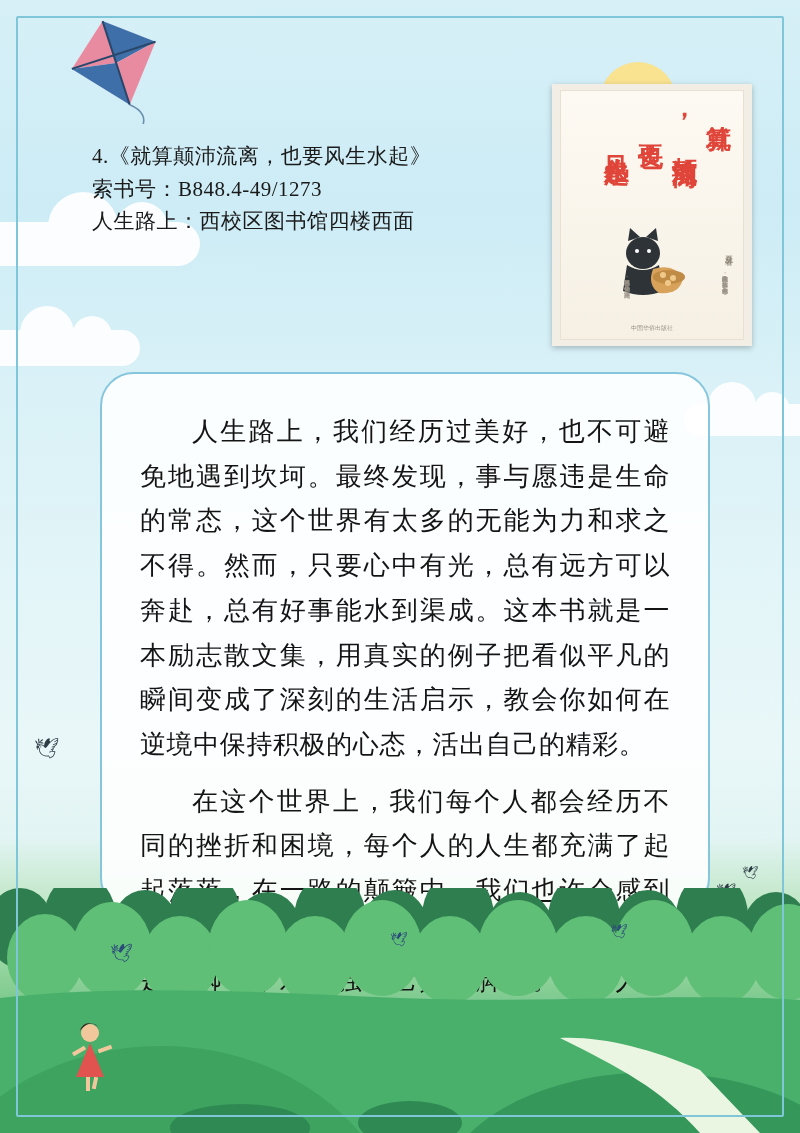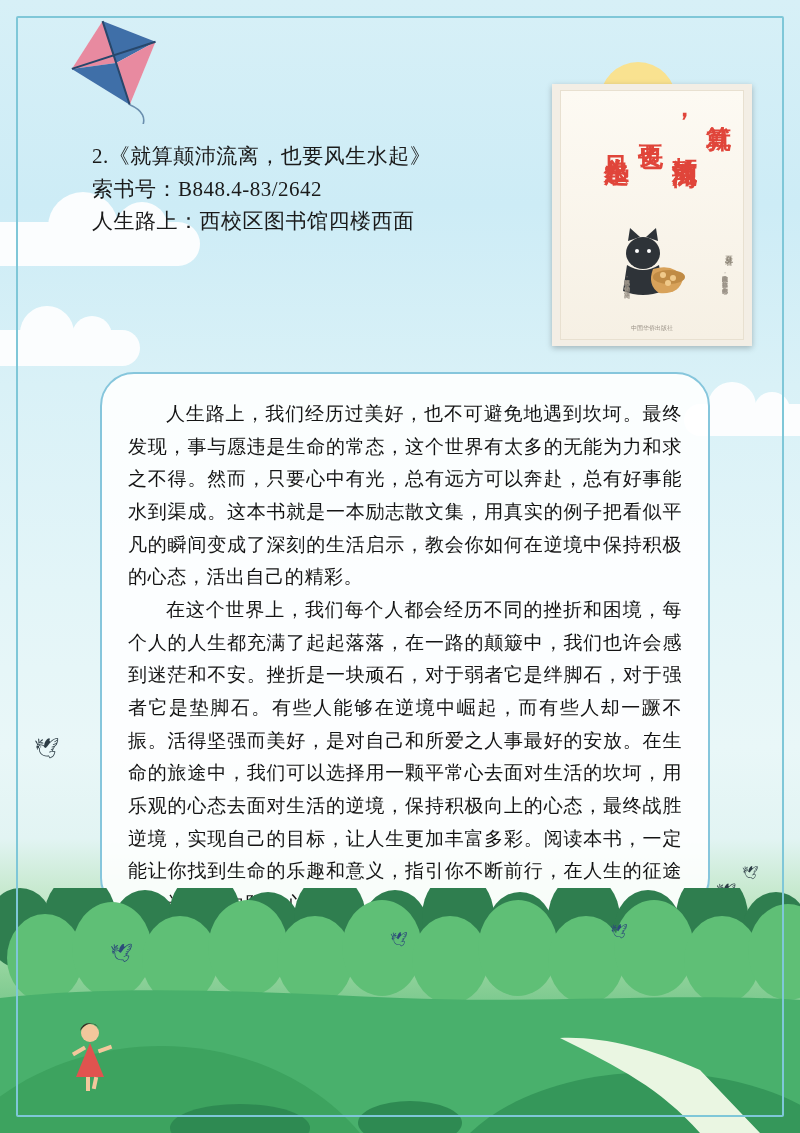--- a/index.html
+++ b/index.html
@@ -202,23 +202,23 @@
     top: 372px;
     width: 610px;
     height: 540px;
     background: rgba(255,255,255,.88);
     border: 2px solid #86c6dc;
     border-radius: 34px;
     box-sizing: border-box;
     padding: 24px 26px 18px 26px;
   }
   .bubble p {
-    margin: 0;
+    margin: 12px;
     font-family: "Liberation Serif", serif;
-    font-size: 19px;
+    font-size: 26px;
     line-height: 1.72;
     color: #141414;
     text-indent: 2em;
     text-align: justify;
     letter-spacing: .6px;
   }
 
   
   .treeline {
     position: absolute;
@@ -286,22 +286,22 @@
         <circle cx="55" cy="58" r="3" fill="#f0c98a"></circle>
       </svg>
 
       <div class="cover-sub">愿你历尽千帆，归来仍是少年，活得漂亮。</div>
       <div class="cover-sub2">人生没有白走的路，每一步都算数，愿你心中有光。</div>
       <div class="publisher">中国华侨出版社</div>
     </div>
   </div>
 
   <div class="book-info">
-    <div>2.《就算颠沛流离，也要风生水起》</div>
-    <div>索书号：B848.4-83/2642</div>
+    <div>4.《就算颠沛流离，也要风生水起》</div>
+    <div>索书号：B848.4-49/1273</div>
     <div>人生路上：西校区图书馆四楼西面</div>
   </div>
 
   <div class="bubble">
     <p>人生路上，我们经历过美好，也不可避免地遇到坎坷。最终发现，事与愿违是生命的常态，这个世界有太多的无能为力和求之不得。然而，只要心中有光，总有远方可以奔赴，总有好事能水到渠成。这本书就是一本励志散文集，用真实的例子把看似平凡的瞬间变成了深刻的生活启示，教会你如何在逆境中保持积极的心态，活出自己的精彩。</p>
     <p>在这个世界上，我们每个人都会经历不同的挫折和困境，每个人的人生都充满了起起落落，在一路的颠簸中，我们也许会感到迷茫和不安。挫折是一块顽石，对于弱者它是绊脚石，对于强者它是垫脚石。有些人能够在逆境中崛起，而有些人却一蹶不振。活得坚强而美好，是对自己和所爱之人事最好的安放。在生命的旅途中，我们可以选择用一颗平常心去面对生活的坎坷，用乐观的心态去面对生活的逆境，保持积极向上的心态，最终战胜逆境，实现自己的目标，让人生更加丰富多彩。阅读本书，一定能让你找到生命的乐趣和意义，指引你不断前行，在人生的征途上永远保持向阳的心态。</p>
   </div>
 
   <div class="treeline">
     <svg viewBox="0 0 800 245" preserveAspectRatio="none" style="position:absolute;left:0;top:0;width:800px;height:245px;">

